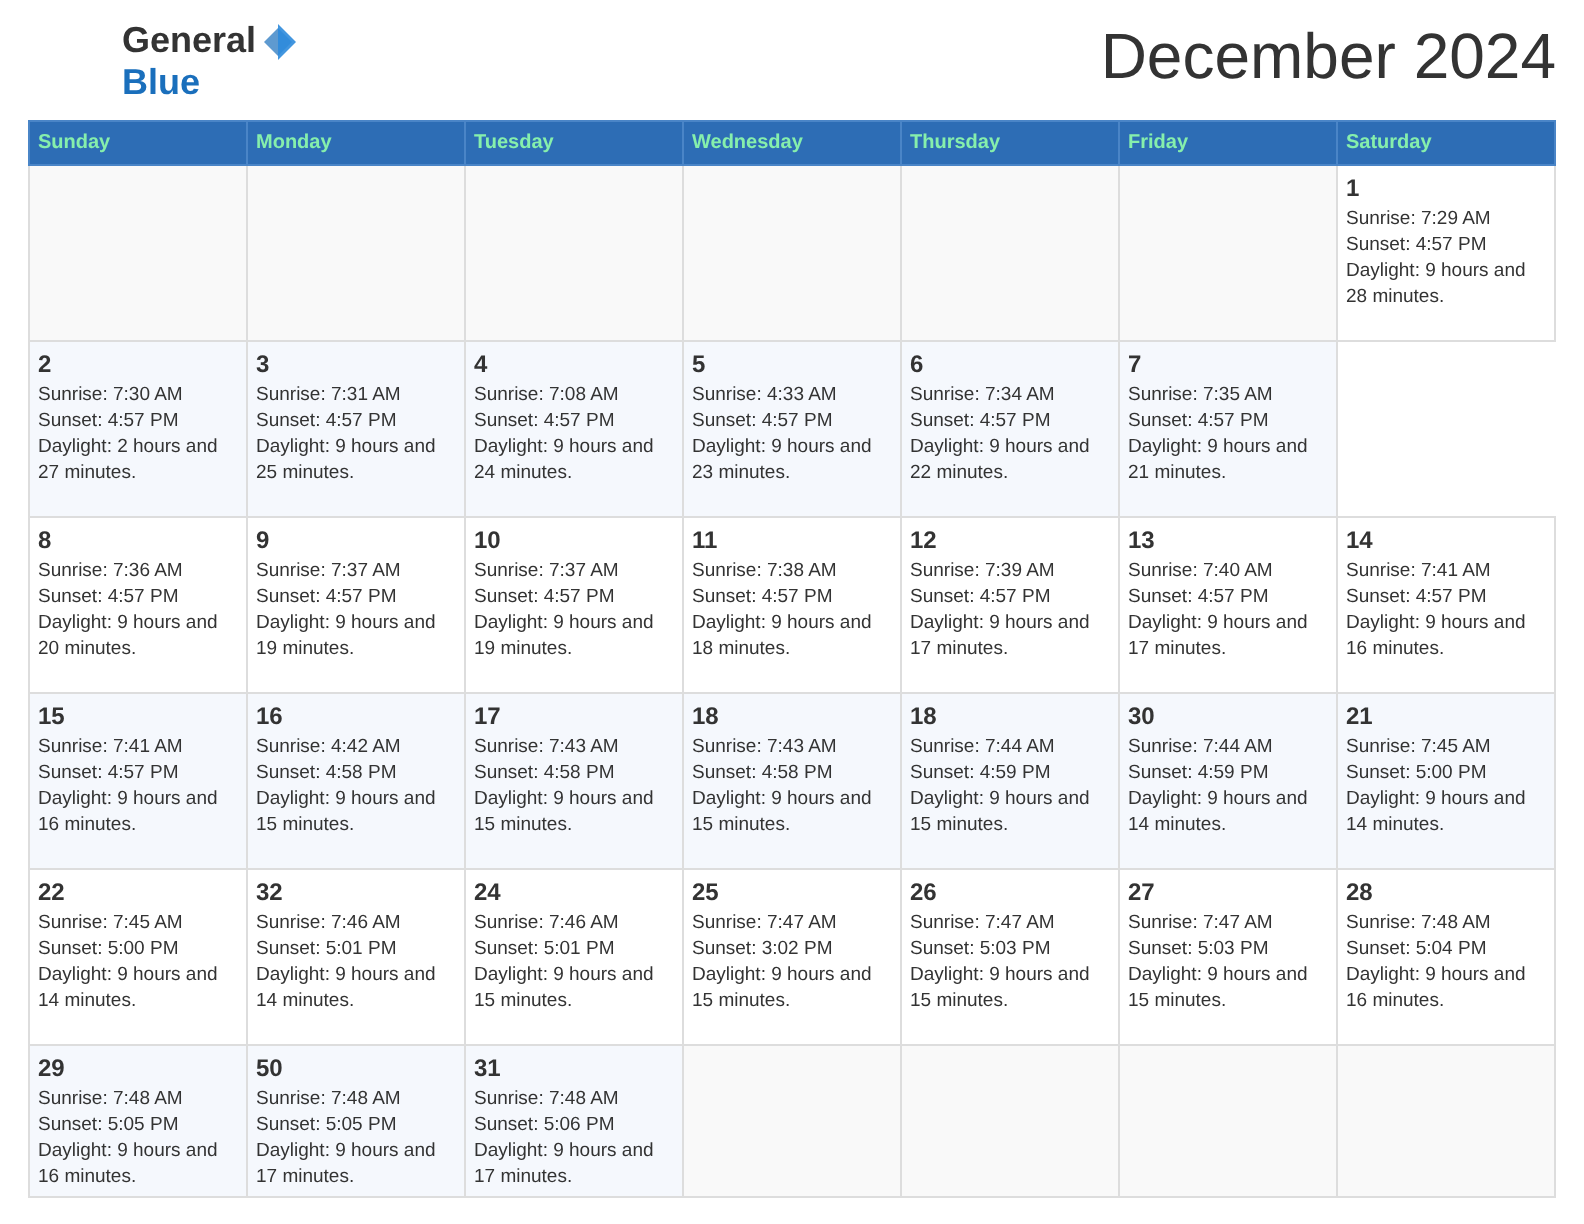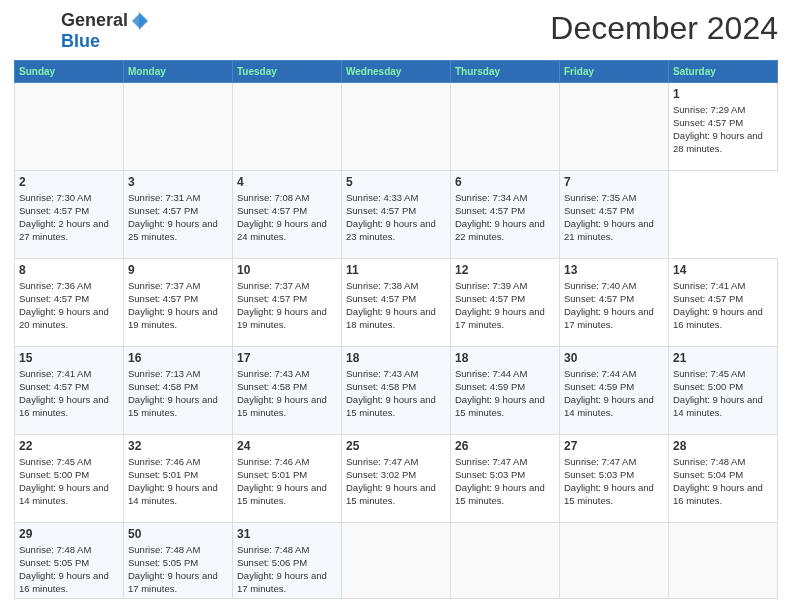--- a/index.html
+++ b/index.html
@@ -148,21 +148,21 @@
           <td><span class="day-num">8</span><span>Sunrise: 7:36 AM</span><br><span>Sunset: 4:57 PM</span><br><span>Daylight: 9 hours and 20 minutes.</span></td>
           <td><span class="day-num">9</span><span>Sunrise: 7:37 AM</span><br><span>Sunset: 4:57 PM</span><br><span>Daylight: 9 hours and 19 minutes.</span></td>
           <td><span class="day-num">10</span><span>Sunrise: 7:37 AM</span><br><span>Sunset: 4:57 PM</span><br><span>Daylight: 9 hours and 19 minutes.</span></td>
           <td><span class="day-num">11</span><span>Sunrise: 7:38 AM</span><br><span>Sunset: 4:57 PM</span><br><span>Daylight: 9 hours and 18 minutes.</span></td>
           <td><span class="day-num">12</span><span>Sunrise: 7:39 AM</span><br><span>Sunset: 4:57 PM</span><br><span>Daylight: 9 hours and 17 minutes.</span></td>
           <td><span class="day-num">13</span><span>Sunrise: 7:40 AM</span><br><span>Sunset: 4:57 PM</span><br><span>Daylight: 9 hours and 17 minutes.</span></td>
           <td><span class="day-num">14</span><span>Sunrise: 7:41 AM</span><br><span>Sunset: 4:57 PM</span><br><span>Daylight: 9 hours and 16 minutes.</span></td>
         </tr>
         <tr>
           <td><span class="day-num">15</span><span>Sunrise: 7:41 AM</span><br><span>Sunset: 4:57 PM</span><br><span>Daylight: 9 hours and 16 minutes.</span></td>
-          <td><span class="day-num">16</span><span>Sunrise: 7:13 AM</span><br><span>Sunset: 4:58 PM</span><br><span>Daylight: 9 hours and 15 minutes.</span></td>
+          <td><span class="day-num">16</span><span>Sunrise: 4:42 AM</span><br><span>Sunset: 4:58 PM</span><br><span>Daylight: 9 hours and 15 minutes.</span></td>
           <td><span class="day-num">17</span><span>Sunrise: 7:43 AM</span><br><span>Sunset: 4:58 PM</span><br><span>Daylight: 9 hours and 15 minutes.</span></td>
           <td><span class="day-num">18</span><span>Sunrise: 7:43 AM</span><br><span>Sunset: 4:58 PM</span><br><span>Daylight: 9 hours and 15 minutes.</span></td>
           <td><span class="day-num">18</span><span>Sunrise: 7:44 AM</span><br><span>Sunset: 4:59 PM</span><br><span>Daylight: 9 hours and 15 minutes.</span></td>
           <td><span class="day-num">30</span><span>Sunrise: 7:44 AM</span><br><span>Sunset: 4:59 PM</span><br><span>Daylight: 9 hours and 14 minutes.</span></td>
           <td><span class="day-num">21</span><span>Sunrise: 7:45 AM</span><br><span>Sunset: 5:00 PM</span><br><span>Daylight: 9 hours and 14 minutes.</span></td>
         </tr>
         <tr>
           <td><span class="day-num">22</span><span>Sunrise: 7:45 AM</span><br><span>Sunset: 5:00 PM</span><br><span>Daylight: 9 hours and 14 minutes.</span></td>
           <td><span class="day-num">32</span><span>Sunrise: 7:46 AM</span><br><span>Sunset: 5:01 PM</span><br><span>Daylight: 9 hours and 14 minutes.</span></td>
           <td><span class="day-num">24</span><span>Sunrise: 7:46 AM</span><br><span>Sunset: 5:01 PM</span><br><span>Daylight: 9 hours and 15 minutes.</span></td>

